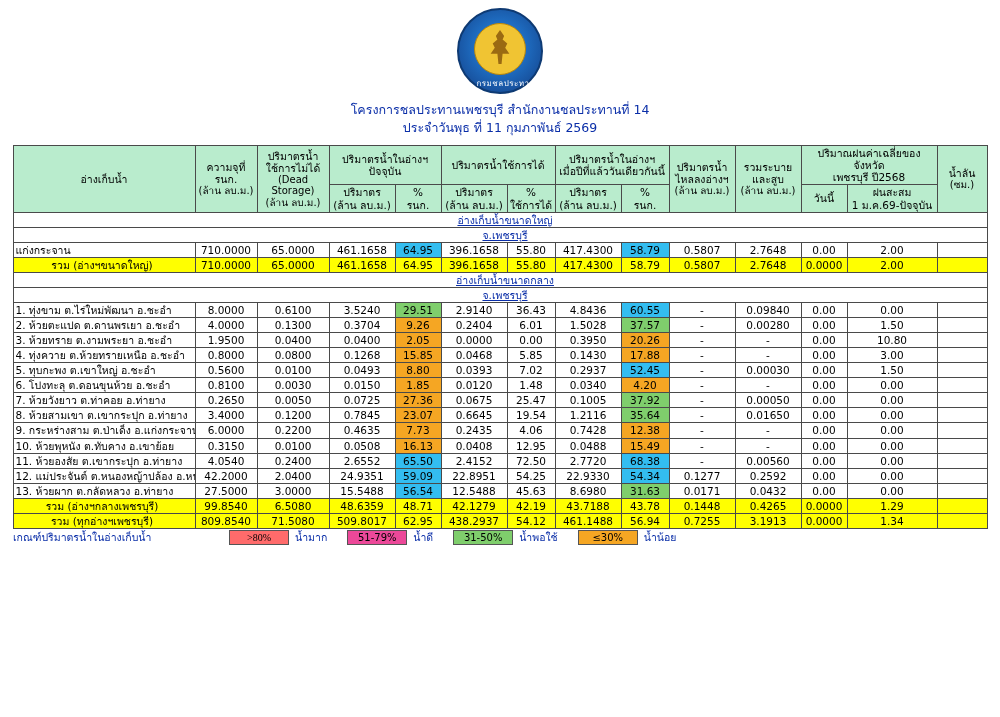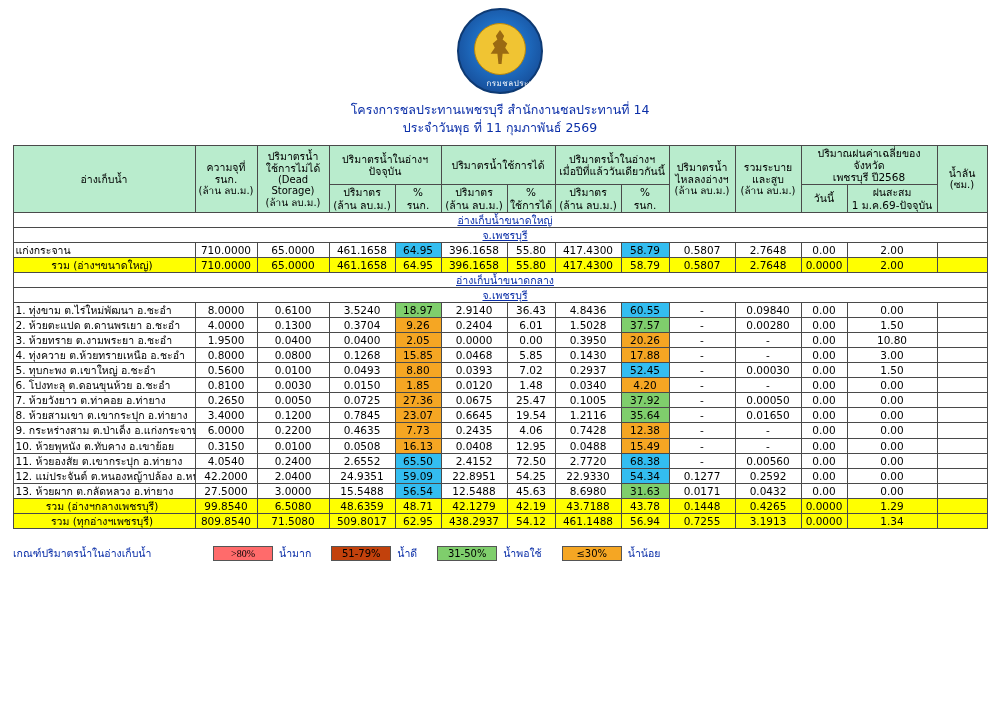--- a/index.html
+++ b/index.html
@@ -52,21 +52,21 @@
     position: absolute;
     left: 50%;
     top: 22px;
     transform: translateX(-50%);
     width: 26px; height: 34px;
     background: #9a6a12;
     clip-path: polygon(50% 0%, 66% 18%, 60% 28%, 78% 40%, 70% 52%, 86% 70%, 60% 70%, 56% 100%, 44% 100%, 40% 70%, 14% 70%, 30% 52%, 22% 40%, 40% 28%, 34% 18%);
   }
   .logo .ribbon {
     position: absolute;
-    left: 16px;
+    left: 6px;
     bottom: 4px;
     width: 86px;
     text-align: center;
     font-size: 8px;
     color: #ffffff;
     letter-spacing: .5px;
   }
   .titles {
     text-align: center;
     color: #0a2ea8;
@@ -119,26 +119,27 @@
     background: #ffff00;
   }
   tr.total td.name {
     text-align: center;
     padding-right: 6px;
   }
   .c-blue   { background: #33bdf0; }
   .c-green  { background: #7fce6c; }
   .c-orange { background: #f5a623; }
   .legend {
-    margin: 16px auto 0 auto;
+    margin: 0 auto 0 auto;
     width: 974px;
     display: flex;
     align-items: center;
     font-size: 10.5px;
     color: #0a2ea8;
+    gap: 16px;
   }
   .legend .lbl-left {
     width: 200px;
     white-space: nowrap;
   }
   .legend .chip {
     width: 58px;
     text-align: center;
     font-size: 10px;
     color: #000;
@@ -310,21 +311,21 @@
           <td colspan="14"><span class="u-blue">อ่างเก็บน้ำขนาดกลาง</span></td>
         </tr>
         <tr class="section">
           <td colspan="14"><span class="u-blue">จ.เพชรบุรี</span></td>
         </tr>
         <tr>
           <td class="name">1. ทุ่งขาม ต.ไร่ใหม่พัฒนา อ.ชะอำ</td>
           <td class="num">8.0000</td>
           <td class="num">0.6100</td>
           <td class="num">3.5240</td>
-          <td class="num c-green">18.97</td>
+          <td class="num c-green">29.51</td>
           <td class="num">2.9140</td>
           <td class="num">36.43</td>
           <td class="num">4.8436</td>
           <td class="num c-blue">60.55</td>
           <td class="num">-</td>
           <td class="num">0.09840</td>
           <td class="num">0.00</td>
           <td class="num">0.00</td>
           <td class="num"></td>
         </tr>
@@ -553,21 +554,21 @@
           <td class="num"></td>
         </tr>
       </tbody>
   </table>
 
   <div class="legend">
     <div class="lbl-left">เกณฑ์ปริมาตรน้ำในอ่างเก็บน้ำ</div>
     <div id="legend-items" style="display:flex;align-items:center">
         <div class="chip" style="background: rgb(255, 107, 107); font-family: Liberation Serif, serif;">&gt;80%</div>
         <div class="chiptxt">น้ำมาก</div>
-        <div class="chip" style="background: #c2410c;">51-79%</div>
+        <div class="chip" style="background: #ec4899;">51-79%</div>
         <div class="chiptxt">น้ำดี</div>
         <div class="chip" style="background: rgb(127, 206, 108);">31-50%</div>
         <div class="chiptxt">น้ำพอใช้</div>
         <div class="chip" style="background: rgb(245, 166, 35);">≤30%</div>
         <div class="chiptxt">น้ำน้อย</div>
       </div>
   </div>
 
 </div>
 

